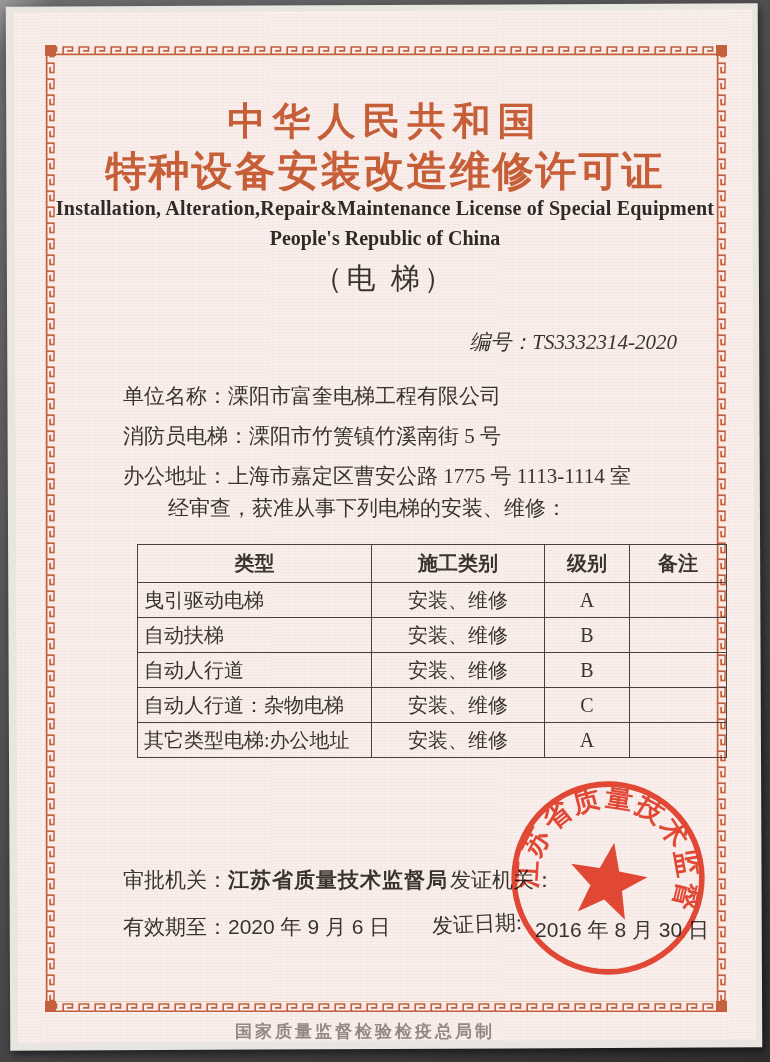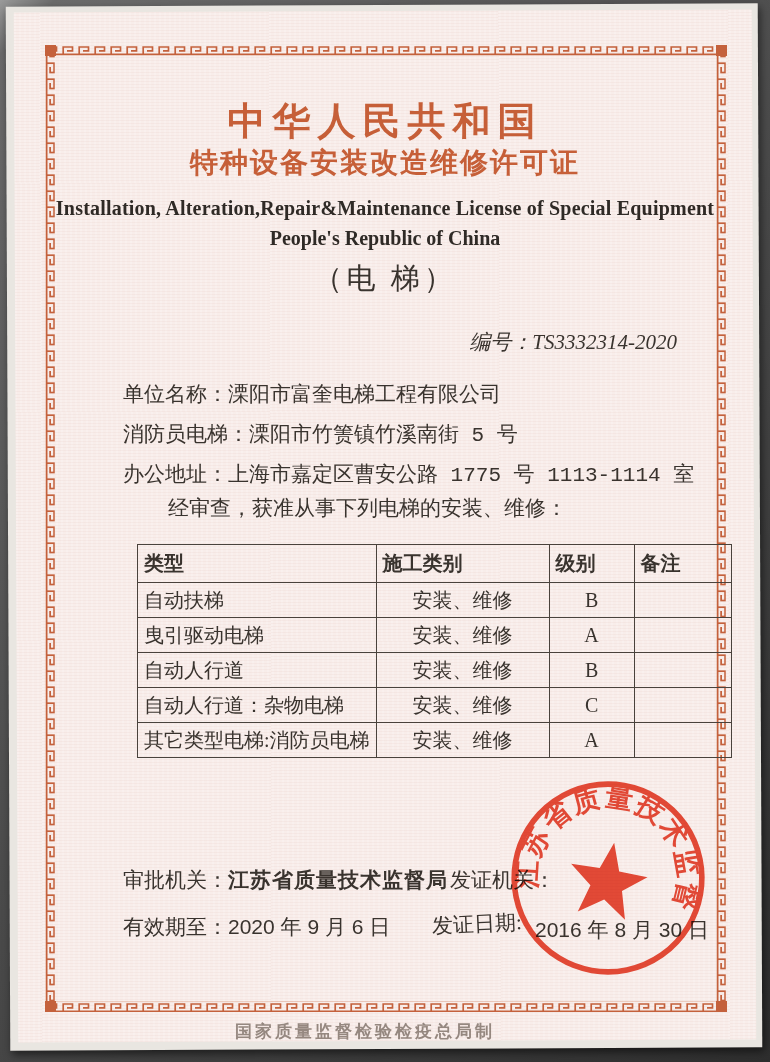--- a/index.html
+++ b/index.html
@@ -15,32 +15,32 @@
   .paper{position:absolute;left:16px;top:11px;width:738px;height:1030px;
     background:#f8edea;transform:rotate(-0.25deg);
     background-image:
       repeating-linear-gradient(180deg, rgba(215,170,160,.10) 0 1px, rgba(255,255,255,0) 1px 3px),
       repeating-linear-gradient(90deg, rgba(255,255,255,.18) 0 2px, rgba(0,0,0,0) 2px 5px);
   }
   .frame{position:absolute;left:45px;top:45px;}
   .abs{position:absolute;}
   .ctr{left:0;width:770px;text-align:center;}
   .title-cn1{top:96px;font-size:38px;font-weight:bold;color:#c65f38;letter-spacing:7px;}
-  .title-cn2{top:144px;font-size:28px;font-weight:bold;color:#c65f38;letter-spacing:2px;text-align:center;}
+  .title-cn2{top:144px;font-size:41px;font-weight:bold;color:#c65f38;letter-spacing:2px;text-align:center;}
   .title-en1{top:197px;font-size:20px;font-weight:bold;color:#2f2a26;letter-spacing:.2px;}
   .title-en2{top:227px;font-size:20px;font-weight:bold;color:#2f2a26;}
   .subtitle{top:259px;font-size:29px;color:#39332e;letter-spacing:4px;}
   .serial{top:328px;left:0;width:677px;text-align:right;font-size:21px;color:#39332e;font-style:italic;}
   .fields{top:376px;left:123px;font-size:21px;color:#39332e;line-height:40px;}
-  .field-line{white-space:nowrap;font-family:Liberation Mono, monospace;}
+  .field-line{white-space:nowrap;}
   .approval-note{top:494px;left:168px;font-size:21px;color:#39332e;}
   table.lic{position:absolute;left:137px;top:544px;border-collapse:collapse;table-layout:fixed;}
   table.lic td,table.lic th{border:1.6px solid #49423c;font-weight:normal;
     font-size:20px;color:#39332e;padding:0 6px;white-space:nowrap;overflow:hidden;}
-  table.lic th{height:37px;font-weight:bold;text-align:left;}
+  table.lic th{height:37px;font-weight:bold;text-align:center;}
   table.lic td{height:34px;}
   .c0{width:221px;text-align:left;padding-left:9px;}
   .c1{width:160px;text-align:center;}
   .c2{width:72px;text-align:center;}
   .c3{width:84px;text-align:center;}
   .footer-line{font-size:21px;color:#39332e;white-space:nowrap;}
   .f-approve{top:866px;left:123px;}
   .f-approve b{letter-spacing:1px;}
   .f-issuer{top:866px;left:450px;}
   .f-valid{top:913px;left:123px;}
@@ -105,45 +105,45 @@
 
   <table class="lic">
     <tbody>
         <tr>
       <th class="c0">类型</th>
       <th class="c1">施工类别</th>
       <th class="c2">级别</th>
       <th class="c3">备注</th>
     </tr>
     <tr>
+      <td class="c0">曳引驱动电梯</td>
+      <td class="c1">安装、维修</td>
+      <td class="c2">A</td>
+      <td class="c3"></td>
+    </tr>
+    <tr>
       <td class="c0">自动扶梯</td>
       <td class="c1">安装、维修</td>
       <td class="c2">B</td>
-      <td class="c3"></td>
-    </tr>
-    <tr>
-      <td class="c0">曳引驱动电梯</td>
-      <td class="c1">安装、维修</td>
-      <td class="c2">A</td>
       <td class="c3"></td>
     </tr>
     <tr>
       <td class="c0">自动人行道</td>
       <td class="c1">安装、维修</td>
       <td class="c2">B</td>
       <td class="c3"></td>
     </tr>
     <tr>
       <td class="c0">自动人行道：杂物电梯</td>
       <td class="c1">安装、维修</td>
       <td class="c2">C</td>
       <td class="c3"></td>
     </tr>
     <tr>
-      <td class="c0">其它类型电梯:消防员电梯</td>
+      <td class="c0">其它类型电梯:办公地址</td>
       <td class="c1">安装、维修</td>
       <td class="c2">A</td>
       <td class="c3"></td>
     </tr>
   </tbody>
     </table>
 
   <div class="abs footer-line f-approve">
     <span>审批机关：</span><b>江苏省质量技术监督局</b>
   </div>

